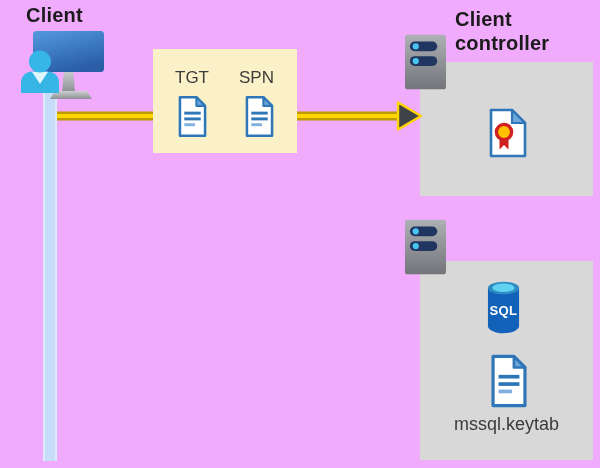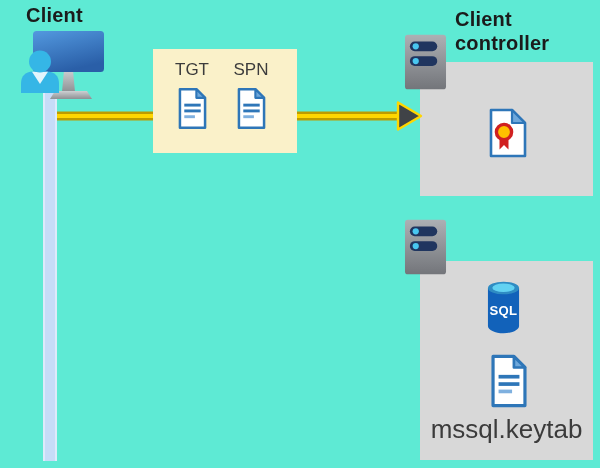--- a/index.html
+++ b/index.html
@@ -1,17 +1,17 @@
 <!DOCTYPE html>
 <html><head>
 <meta charset="utf-8">
 <style>
   html,body{margin:0;padding:0;background:#fff;}
   .canvas{
-    position:relative;width:600px;height:468px;background:#5eead4;
+    position:relative;width:600px;height:468px;background:#f0abfc;
     font-family:"Liberation Sans",sans-serif;overflow:hidden;
   }
   .abs{position:absolute;}
   .title{
     font-weight:700;color:#1b1b1b;font-size:20px;line-height:24px;
     letter-spacing:0.2px;
   }
   .client-title{left:26px;top:3px;}
   .dc-title{left:455px;top:7px;width:125px;}
   .linux-title{left:457px;top:233px;white-space:nowrap;}
@@ -21,37 +21,37 @@
   .vbar{
     left:43px;top:93px;width:14px;height:368px;background:#c6dcf8;
     border-left:2px solid #ddeafb;border-right:2px solid #ddeafb;
     box-sizing:border-box;z-index:1;
   }
   .arrow-svg{left:57px;top:99px;z-index:2;}
   .yellow-box{
     left:153px;top:49px;width:144px;height:104px;background:#faf1c9;z-index:3;
   }
   .ticket-col{
-    position:absolute;top:10px;width:46px;display:flex;flex-direction:column;
+    position:absolute;top:18px;width:46px;display:flex;flex-direction:column;
     align-items:center;
   }
   .ticket-col.c1{left:16px;}
-  .ticket-col.c2{left:75px;}
+  .ticket-col.c2{left:75px;align-items:flex-end;}
   .ticket-label{
     font-size:17px;color:#3c3c3c;line-height:22px;margin-bottom:5px;
   }
   .client-icon{left:18px;top:28px;z-index:2;}
   .server-icon{z-index:2;}
   .dc-server{left:404px;top:33px;}
   .linux-server-ico{left:404px;top:218px;}
   .cert-icon{left:489px;top:108px;z-index:2;}
   .sql-icon{left:486px;top:279px;z-index:2;}
   .keytab-doc{left:488px;top:354px;z-index:2;}
   .keytab-label{
-    left:420px;top:414px;width:173px;text-align:center;font-size:26px;
+    left:420px;top:414px;width:173px;text-align:center;font-size:18px;
     color:#3b3b3b;z-index:2;
   }
   .sql-text{
     font-family:"Liberation Sans",sans-serif;font-weight:bold;
     font-size:13.5px;fill:#ffffff;letter-spacing:0.3px;
   }
 </style>
 </head>
 <body>
 

